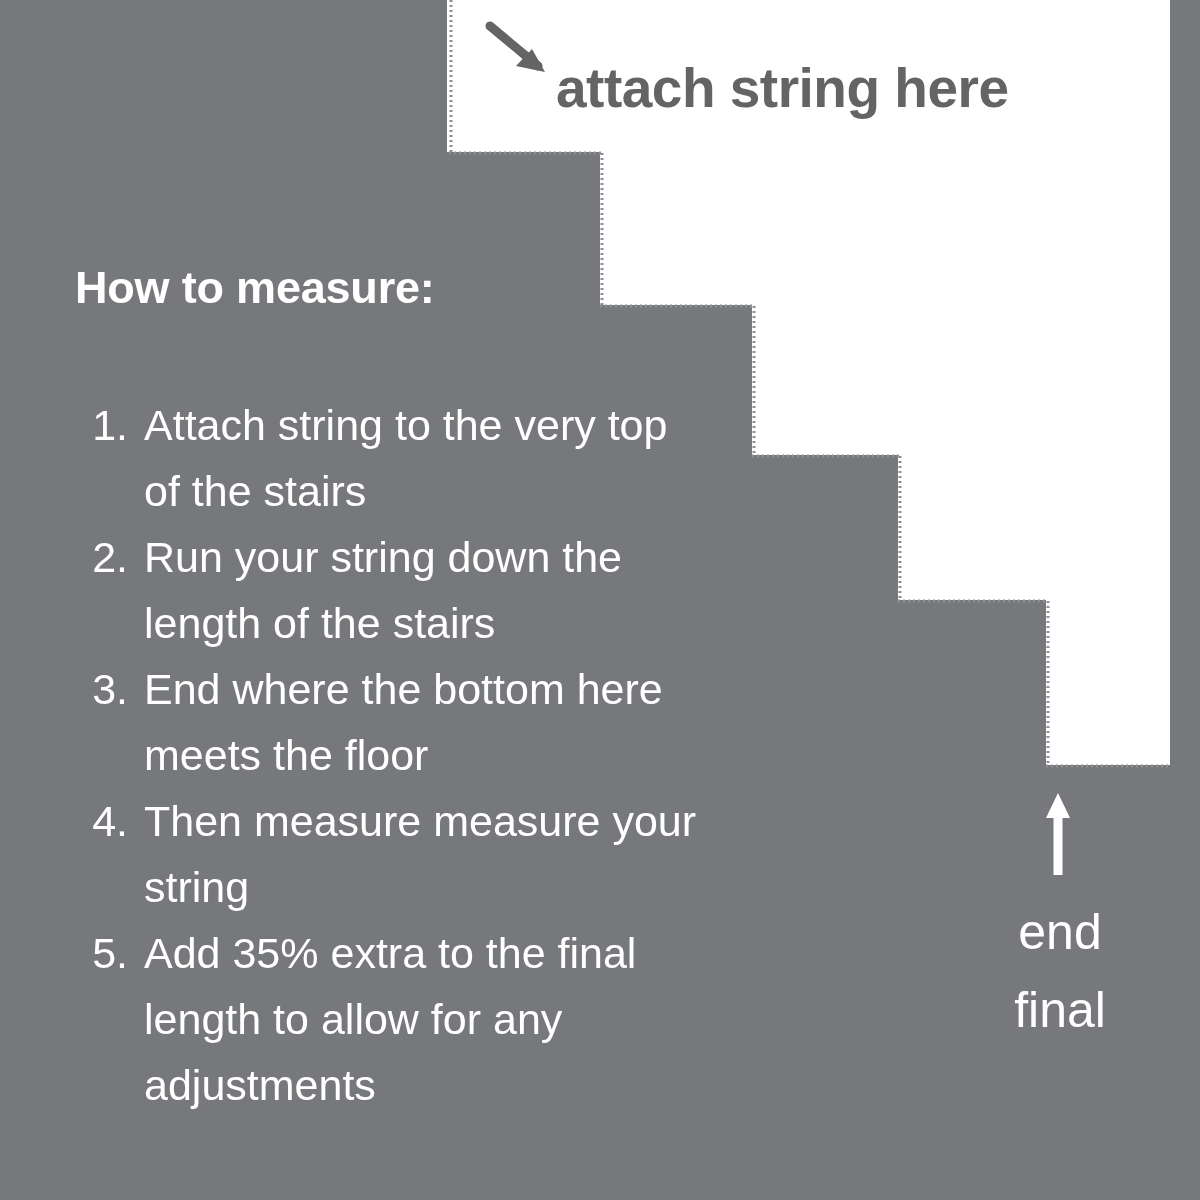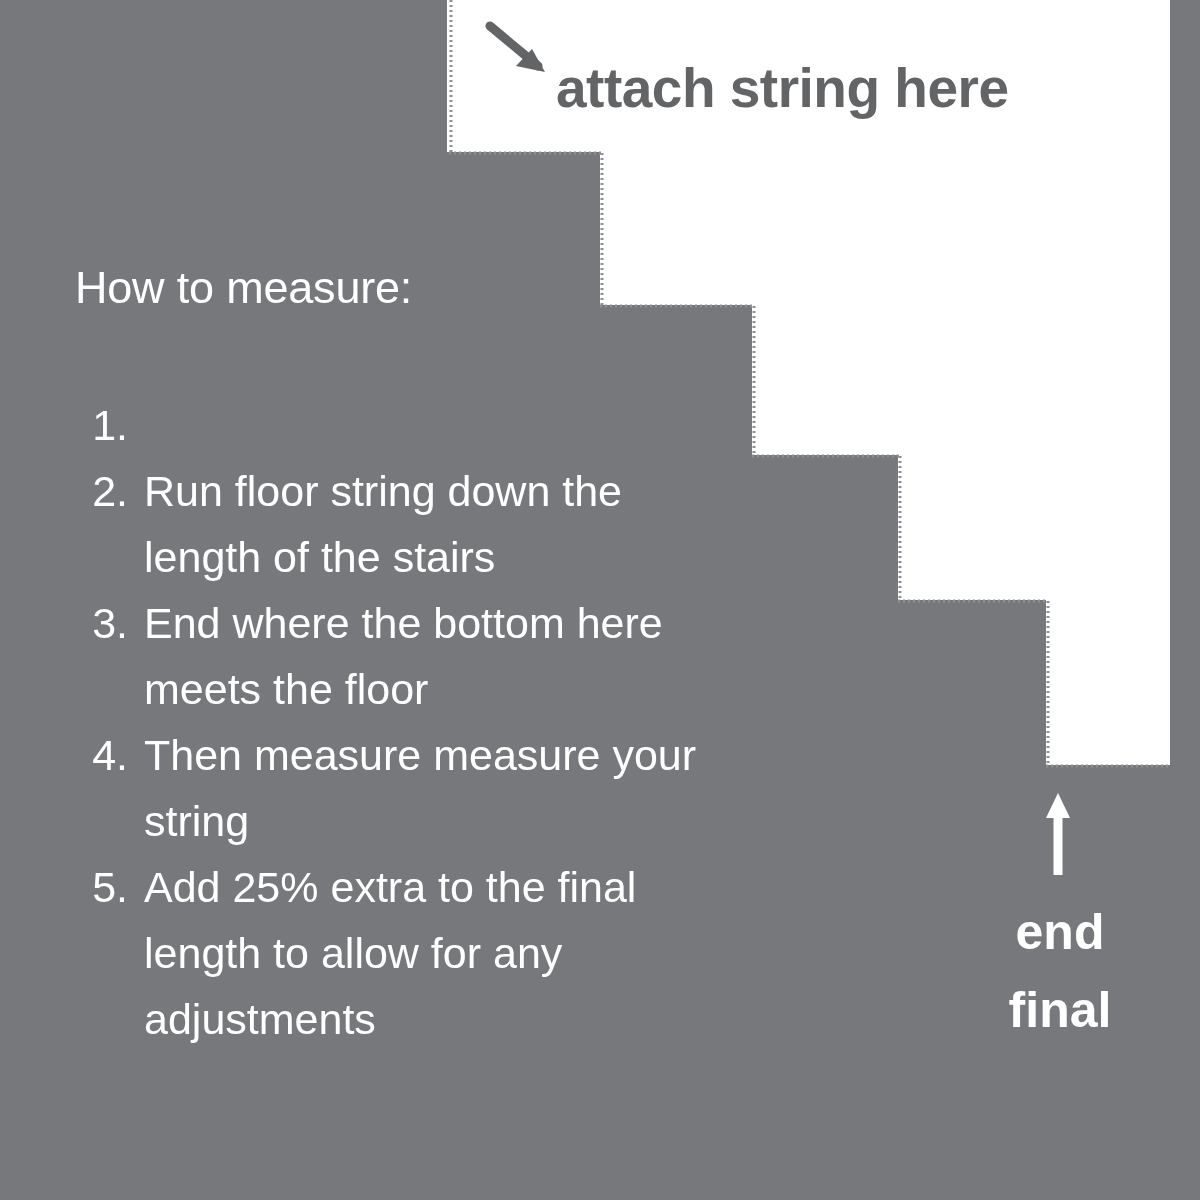--- a/index.html
+++ b/index.html
@@ -30,21 +30,21 @@
     height: 1200px;
     pointer-events: none;
   }
 
   
   .headline {
     position: absolute;
     left: 75px;
     top: 262px;
     font-size: 45px;
-    font-weight: normal;
+    font-weight: bold;
     color: #ffffff;
     letter-spacing: -0.2px;
   }
 
   
   .steps {
     position: absolute;
     left: 72px;
     top: 392px;
     width: 640px;
@@ -79,21 +79,21 @@
   }
 
   
   .end-label {
     position: absolute;
     left: 980px;
     top: 893px;
     width: 160px;
     text-align: center;
     font-size: 50px;
-    font-weight: bold;
+    font-weight: normal;
     line-height: 78px;
     color: #ffffff;
   }
 </style>
 </head>
 <body>
 
 <div id="stage">
 
   <svg class="stairs" viewBox="0 0 1200 1200">
@@ -126,36 +126,37 @@
     </g>
   </svg>
 
   <div class="attach-label">attach string here</div>
 
   <div class="headline">How to measure:</div>
 
   <div class="steps">
     <div class="step">
       <div class="step-num">1.</div>
+      <div class="step-text">Attach string to the very top of the stairs</div>
     </div>
     <div class="step">
       <div class="step-num">2.</div>
-      <div class="step-text">Run floor string down the length of the stairs</div>
+      <div class="step-text">Run your string down the length of the stairs</div>
     </div>
     <div class="step">
       <div class="step-num">3.</div>
       <div class="step-text">End where the bottom here meets the floor</div>
     </div>
     <div class="step">
       <div class="step-num">4.</div>
       <div class="step-text">Then measure measure your string</div>
     </div>
     <div class="step">
       <div class="step-num">5.</div>
-      <div class="step-text">Add 25% extra to the final length to allow for any adjustments</div>
+      <div class="step-text">Add 35% extra to the final length to allow for any adjustments</div>
     </div>
   </div>
 
   <div class="end-label">
     <div>end</div>
     <div>final</div>
   </div>
 
 </div>
 

